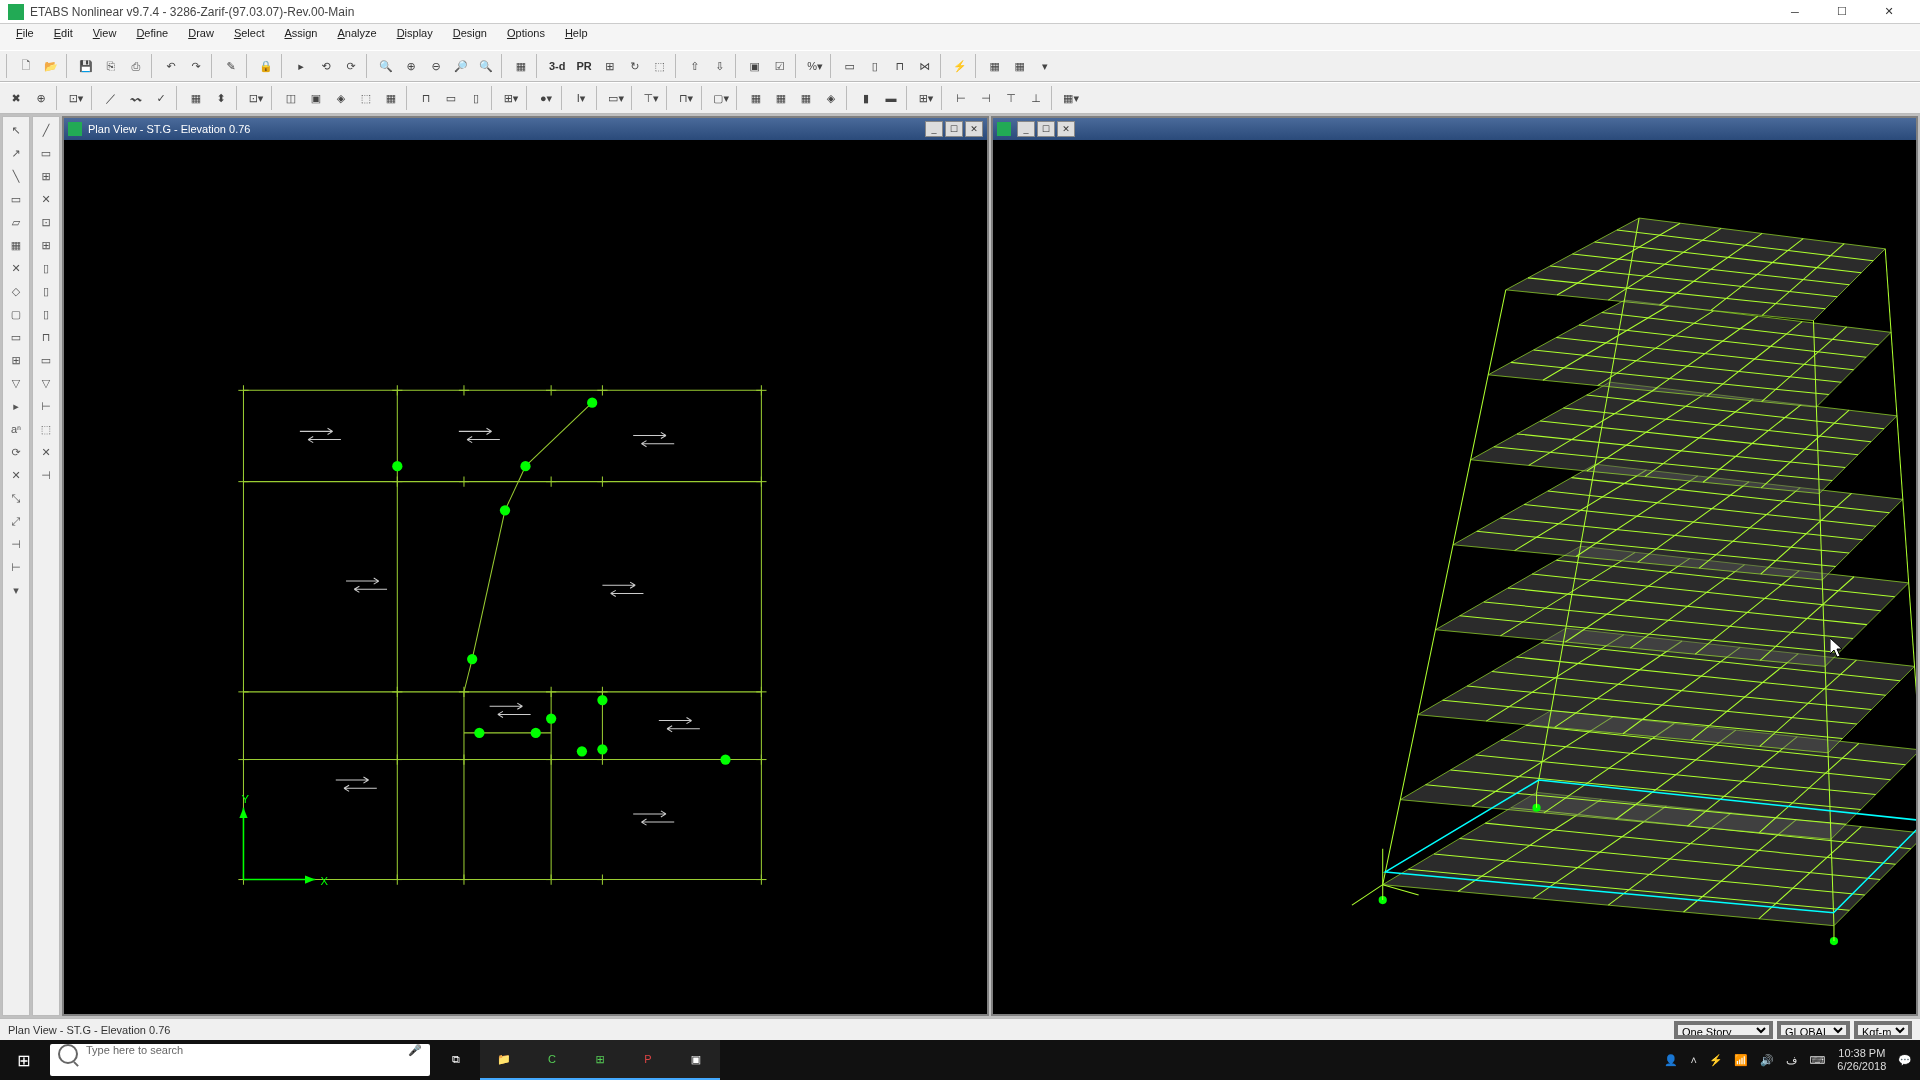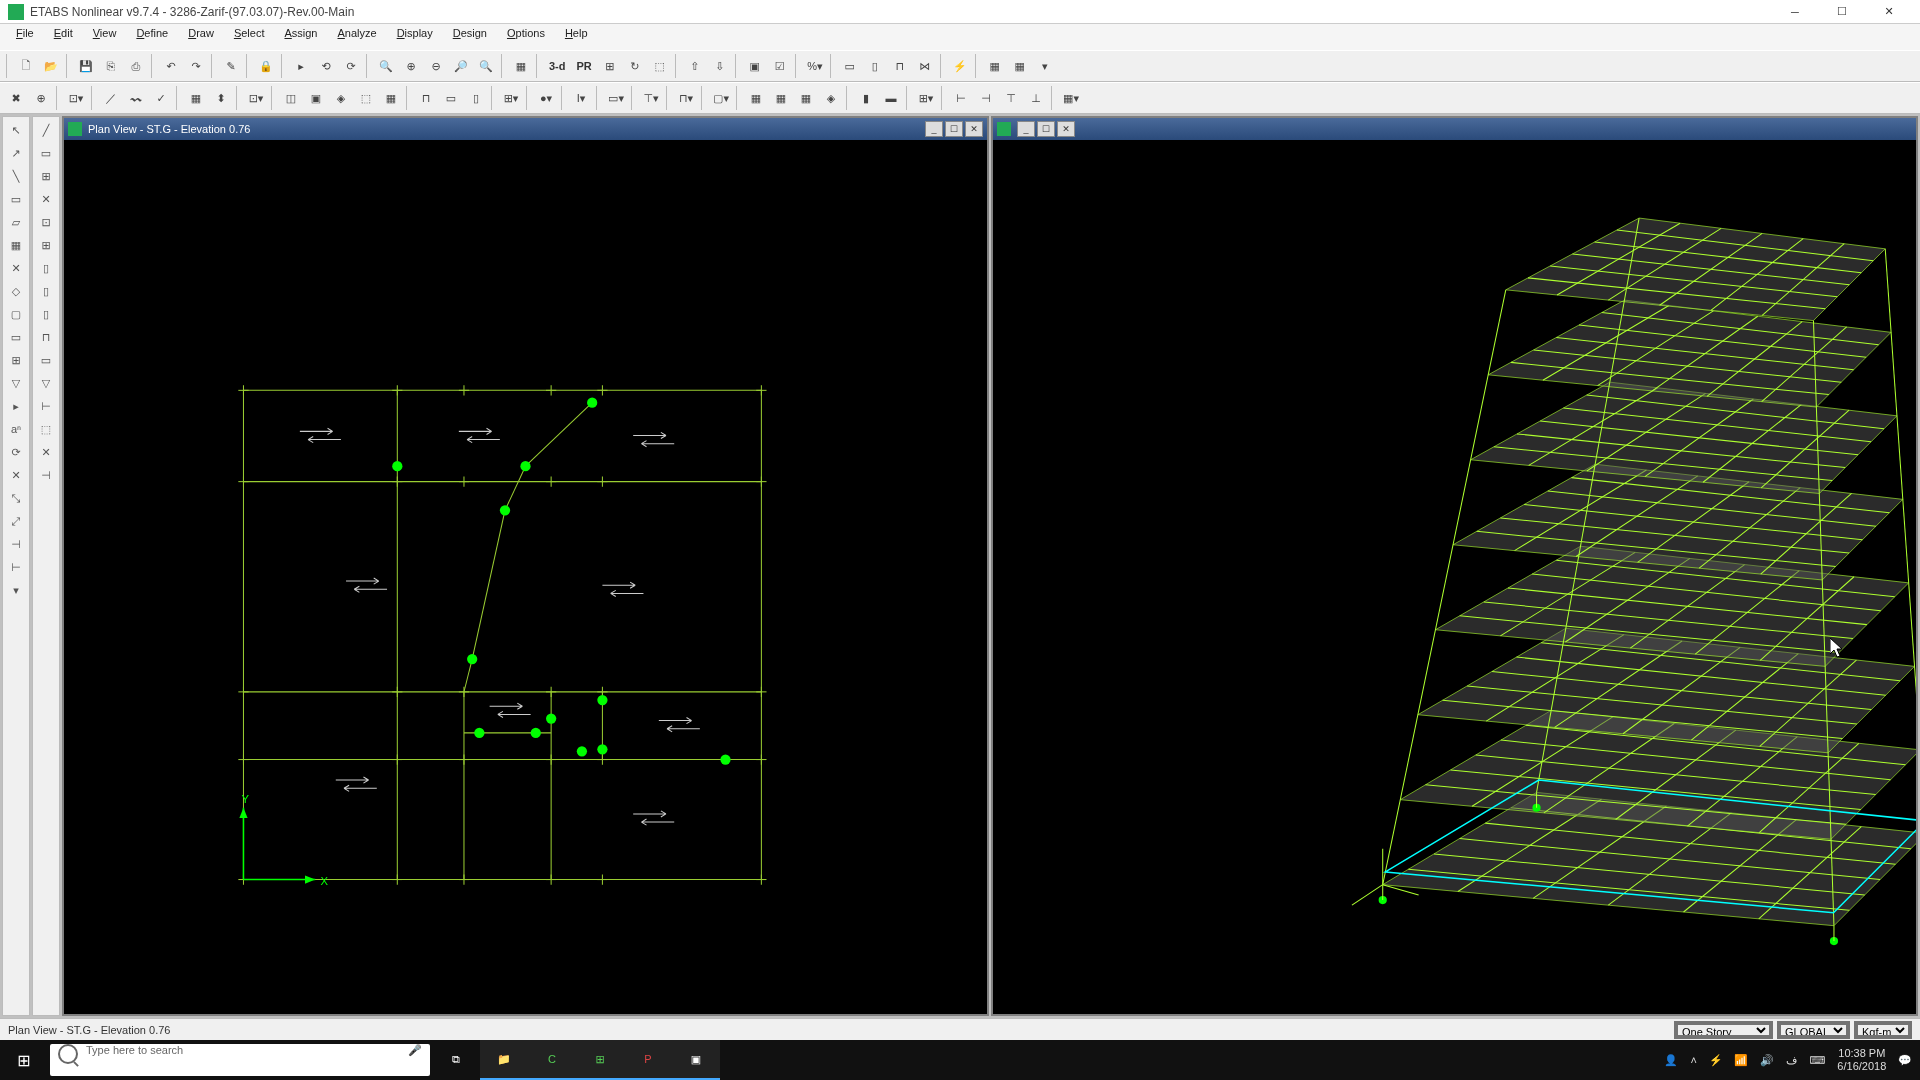--- a/index.html
+++ b/index.html
@@ -504,21 +504,21 @@
   <div class="tray">
     <span>👤</span>
     <span>˄</span>
     <span>⚡</span>
     <span>📶</span>
     <span>🔊</span>
     <span>ف</span>
     <span>⌨</span>
     <div class="clock">
       <div>10:38 PM</div>
-      <div>6/16/2018</div>
+      <div>6/26/2018</div>
     </div>
     <span>💬</span>
   </div>
 </div>
 
 <div class="cursor" id="cursor" style="left: 1830px; top: 638px;">
   <svg viewBox="0 0 16 22">
       <path d="M0 0 L0 16 L4 12 L7 19 L10 18 L7 11 L12 11 Z" fill="#fff" stroke="#000" stroke-width="1"></path>
     </svg>
 </div>

